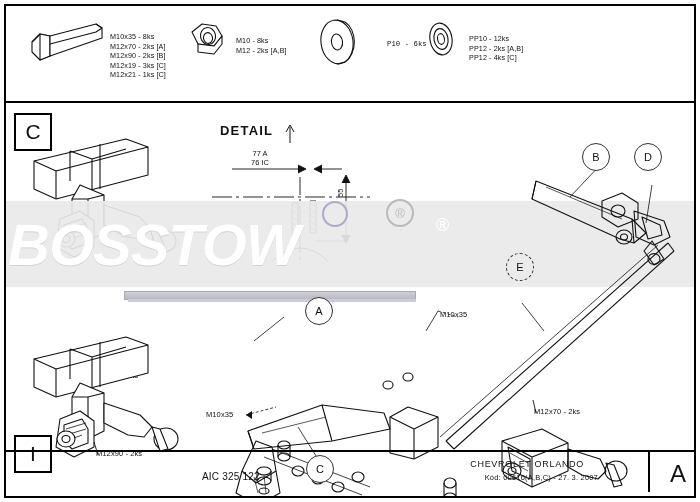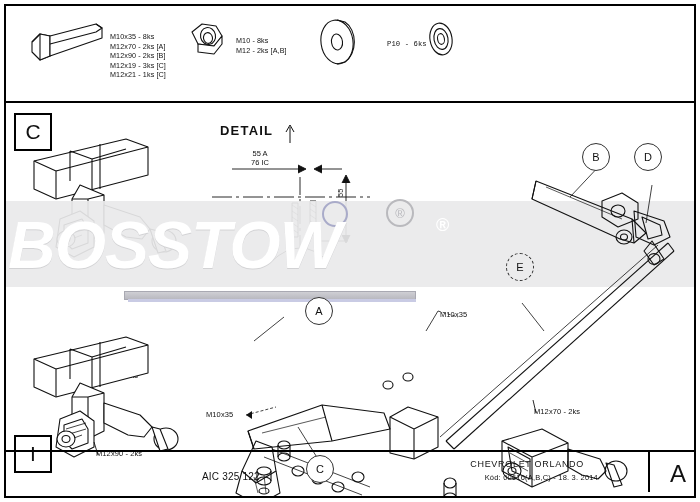--- a/index.html
+++ b/index.html
@@ -46,21 +46,21 @@
            display:flex;align-items:center;justify-content:center;font-size:11px;background:#fff;}
   .balloon.dashed{border-style:dashed;background:transparent;}
 
   
   .lbl{position:absolute;font-size:7.5px;line-height:9.6px;white-space:pre;letter-spacing:.1px;}
 
   
   .wm{position:absolute;left:0;top:96px;width:688px;height:86px;
       background:#e9e9ea;opacity:.92;}
   .wm-text{position:absolute;left:2px;top:104px;width:640px;height:72px;
-           font-size:66px;font-weight:bold;font-style:italic;color:#ffffff;
+           font-size:58px;font-weight:bold;font-style:italic;color:#ffffff;
            letter-spacing:-1px;line-height:72px;
            text-shadow:0 1px 0 #d2d2d4;}
   .wm-reg{position:absolute;left:430px;top:110px;font-size:18px;color:#fff;font-weight:bold;}
   .wm-sub{position:absolute;left:448px;top:148px;font-size:22px;font-weight:bold;
           font-style:italic;color:#fff;}
   .wm-bar{position:absolute;left:118px;top:186px;width:290px;height:7px;
           background:linear-gradient(#cfcfd4,#b9b9c0);border:1px solid #a9a9b2;}
   .wm-bar2{position:absolute;left:122px;top:194px;width:288px;height:3px;background:#c9cbe4;}
   .wm-circ{position:absolute;left:316px;top:96px;width:22px;height:22px;
            border:2px solid #a9abc9;border-radius:50%;}
@@ -120,20 +120,23 @@
     </div>
 
     <div class="legend-cell" style="left:415px;">
       <svg width="44" height="54" viewBox="0 0 44 54">
         <g fill="#fff" stroke="#111" stroke-width="1.1">
           <ellipse cx="20" cy="27" rx="11" ry="16" transform="rotate(-10 20 27)"></ellipse>
           <ellipse cx="20" cy="27" rx="7" ry="10.5" transform="rotate(-10 20 27)"></ellipse>
           <ellipse cx="20" cy="27" rx="3.4" ry="5.4" transform="rotate(-10 20 27)"></ellipse>
         </g>
       </svg>
+      <div class="legend-text" style="position:absolute;left:48px;top:22px;">PP10 - 12ks
+PP12 - 2ks [A,B]
+PP12 - 4ks [C]</div>
     </div>
   </div>
 
   <div class="draw">
 
     <div class="corner-box cb-tl">C</div>
     <div class="corner-box cb-bl">I</div>
 
     <svg style="position:absolute;left:24px;top:24px;" width="180" height="140">
       <g fill="#fff" stroke="#111" stroke-width="1.1" stroke-linejoin="round">
@@ -182,21 +185,21 @@
     <div class="lbl" style="left:90px;top:344px;">M12x90 - 2ks</div>
     <svg style="position:absolute;left:82px;top:334px;" width="16" height="18">
       <path d="M10,16 L6,3" stroke="#111" stroke-width=".9" fill="none"></path>
     </svg>
 
     <div class="detail-title">DETAIL</div>
     <svg style="position:absolute;left:278px;top:18px;" width="14" height="22">
       <path d="M6,20 L6,4 M2,9 L6,2 L10,9" stroke="#111" stroke-width="1" fill="none"></path>
     </svg>
 
-    <div class="dim-txt" style="left:224px;top:44px;width:60px;">55 A
+    <div class="dim-txt" style="left:224px;top:44px;width:60px;">77 A
 76 IC</div>
     <div class="dim-vert" style="left:330px;top:92px;">55</div>
 
     <svg style="position:absolute;left:206px;top:38px;" width="160" height="130">
       <g stroke="#111" fill="none" stroke-width=".9">
 
         <path d="M20,26 L92,26"></path>
         <path d="M86,22 L94,26 L86,30" fill="#111"></path>
         <path d="M104,26 L130,26"></path>
         <path d="M110,22 L102,26 L110,30" fill="#111"></path>
@@ -329,17 +332,17 @@
     </svg>
 
     <div class="lbl" style="left:528px;top:302px;">M12x70 - 2ks</div>
     <svg style="position:absolute;left:522px;top:292px;" width="16" height="18">
       <path d="M8,16 L5,3" stroke="#111" stroke-width=".9" fill="none"></path>
     </svg>
 
     <div class="title-line"></div>
     <div class="tb-text tb-draw-no">AIC 325 122</div>
     <div class="tb-text tb-model">CHEVROLET ORLANDO</div>
-    <div class="tb-text tb-code">Kód: 00616(A,B,C) - 18. 3. 2014</div>
+    <div class="tb-text tb-code">Kód: 00616(A,B,C) - 27. 3. 2007</div>
     <div class="tb-divider"></div>
     <div class="tb-letter">A</div>
   </div>
 </div>
 
 </body></html>

